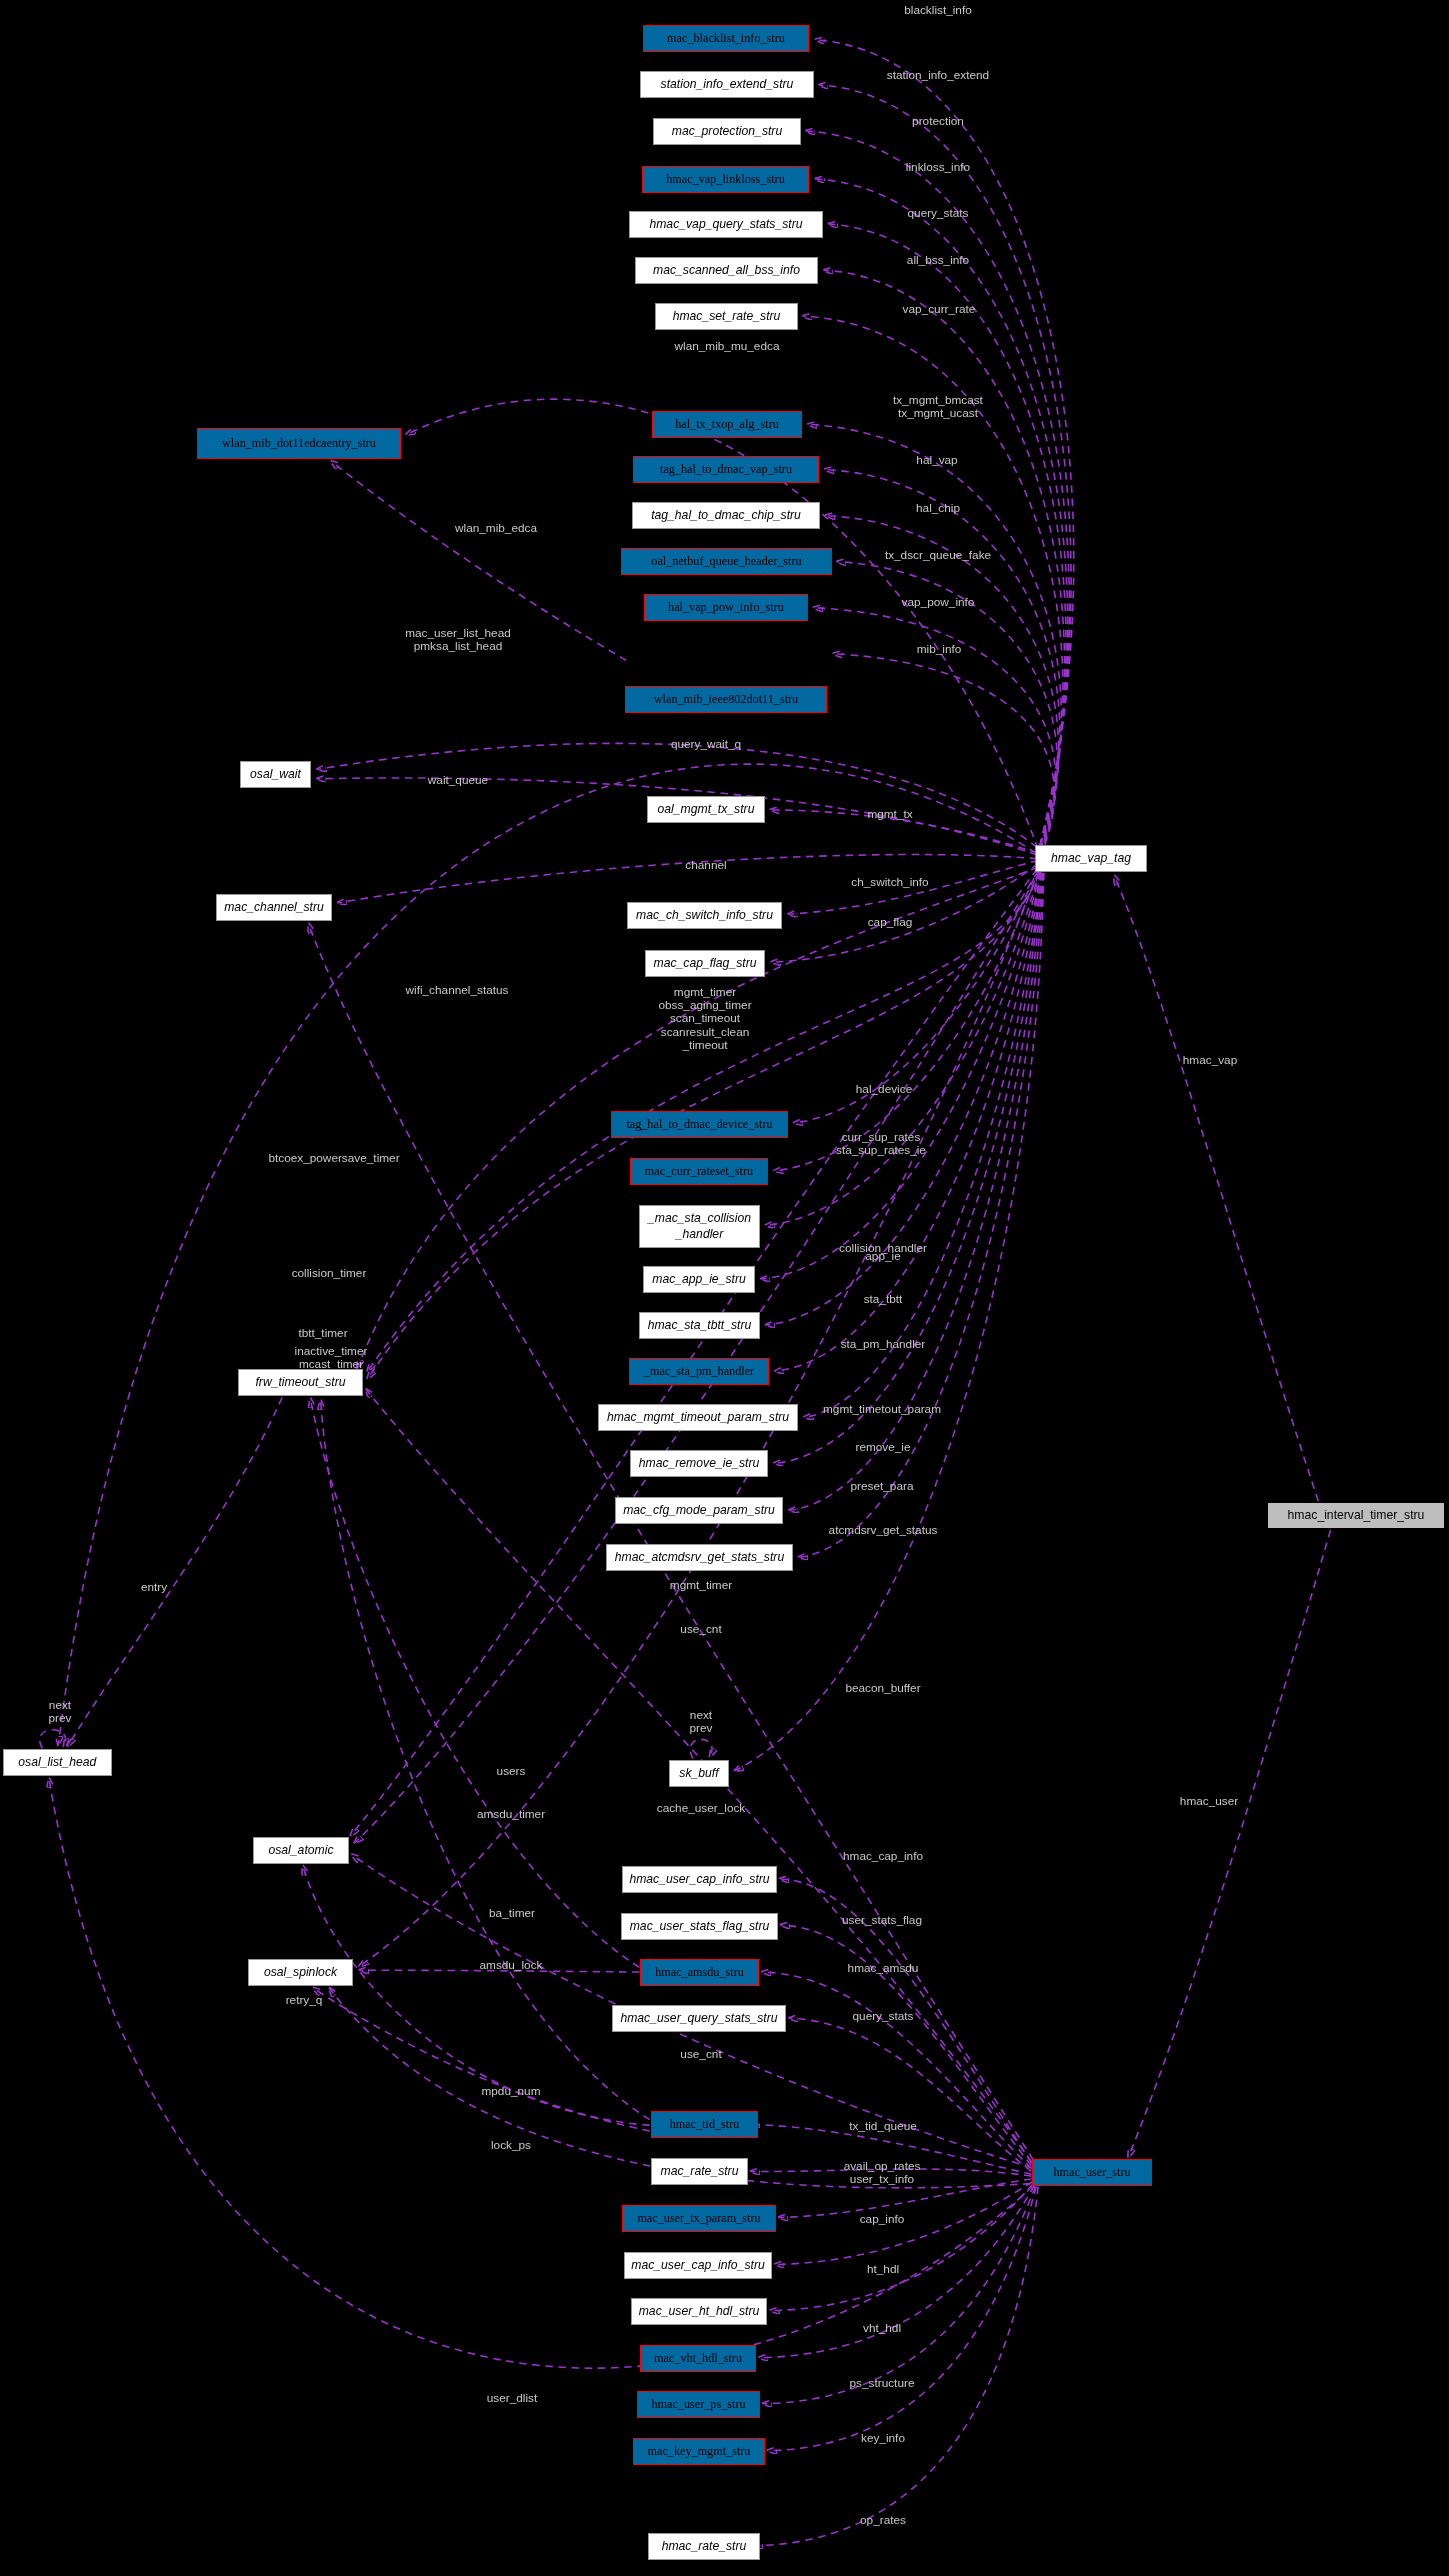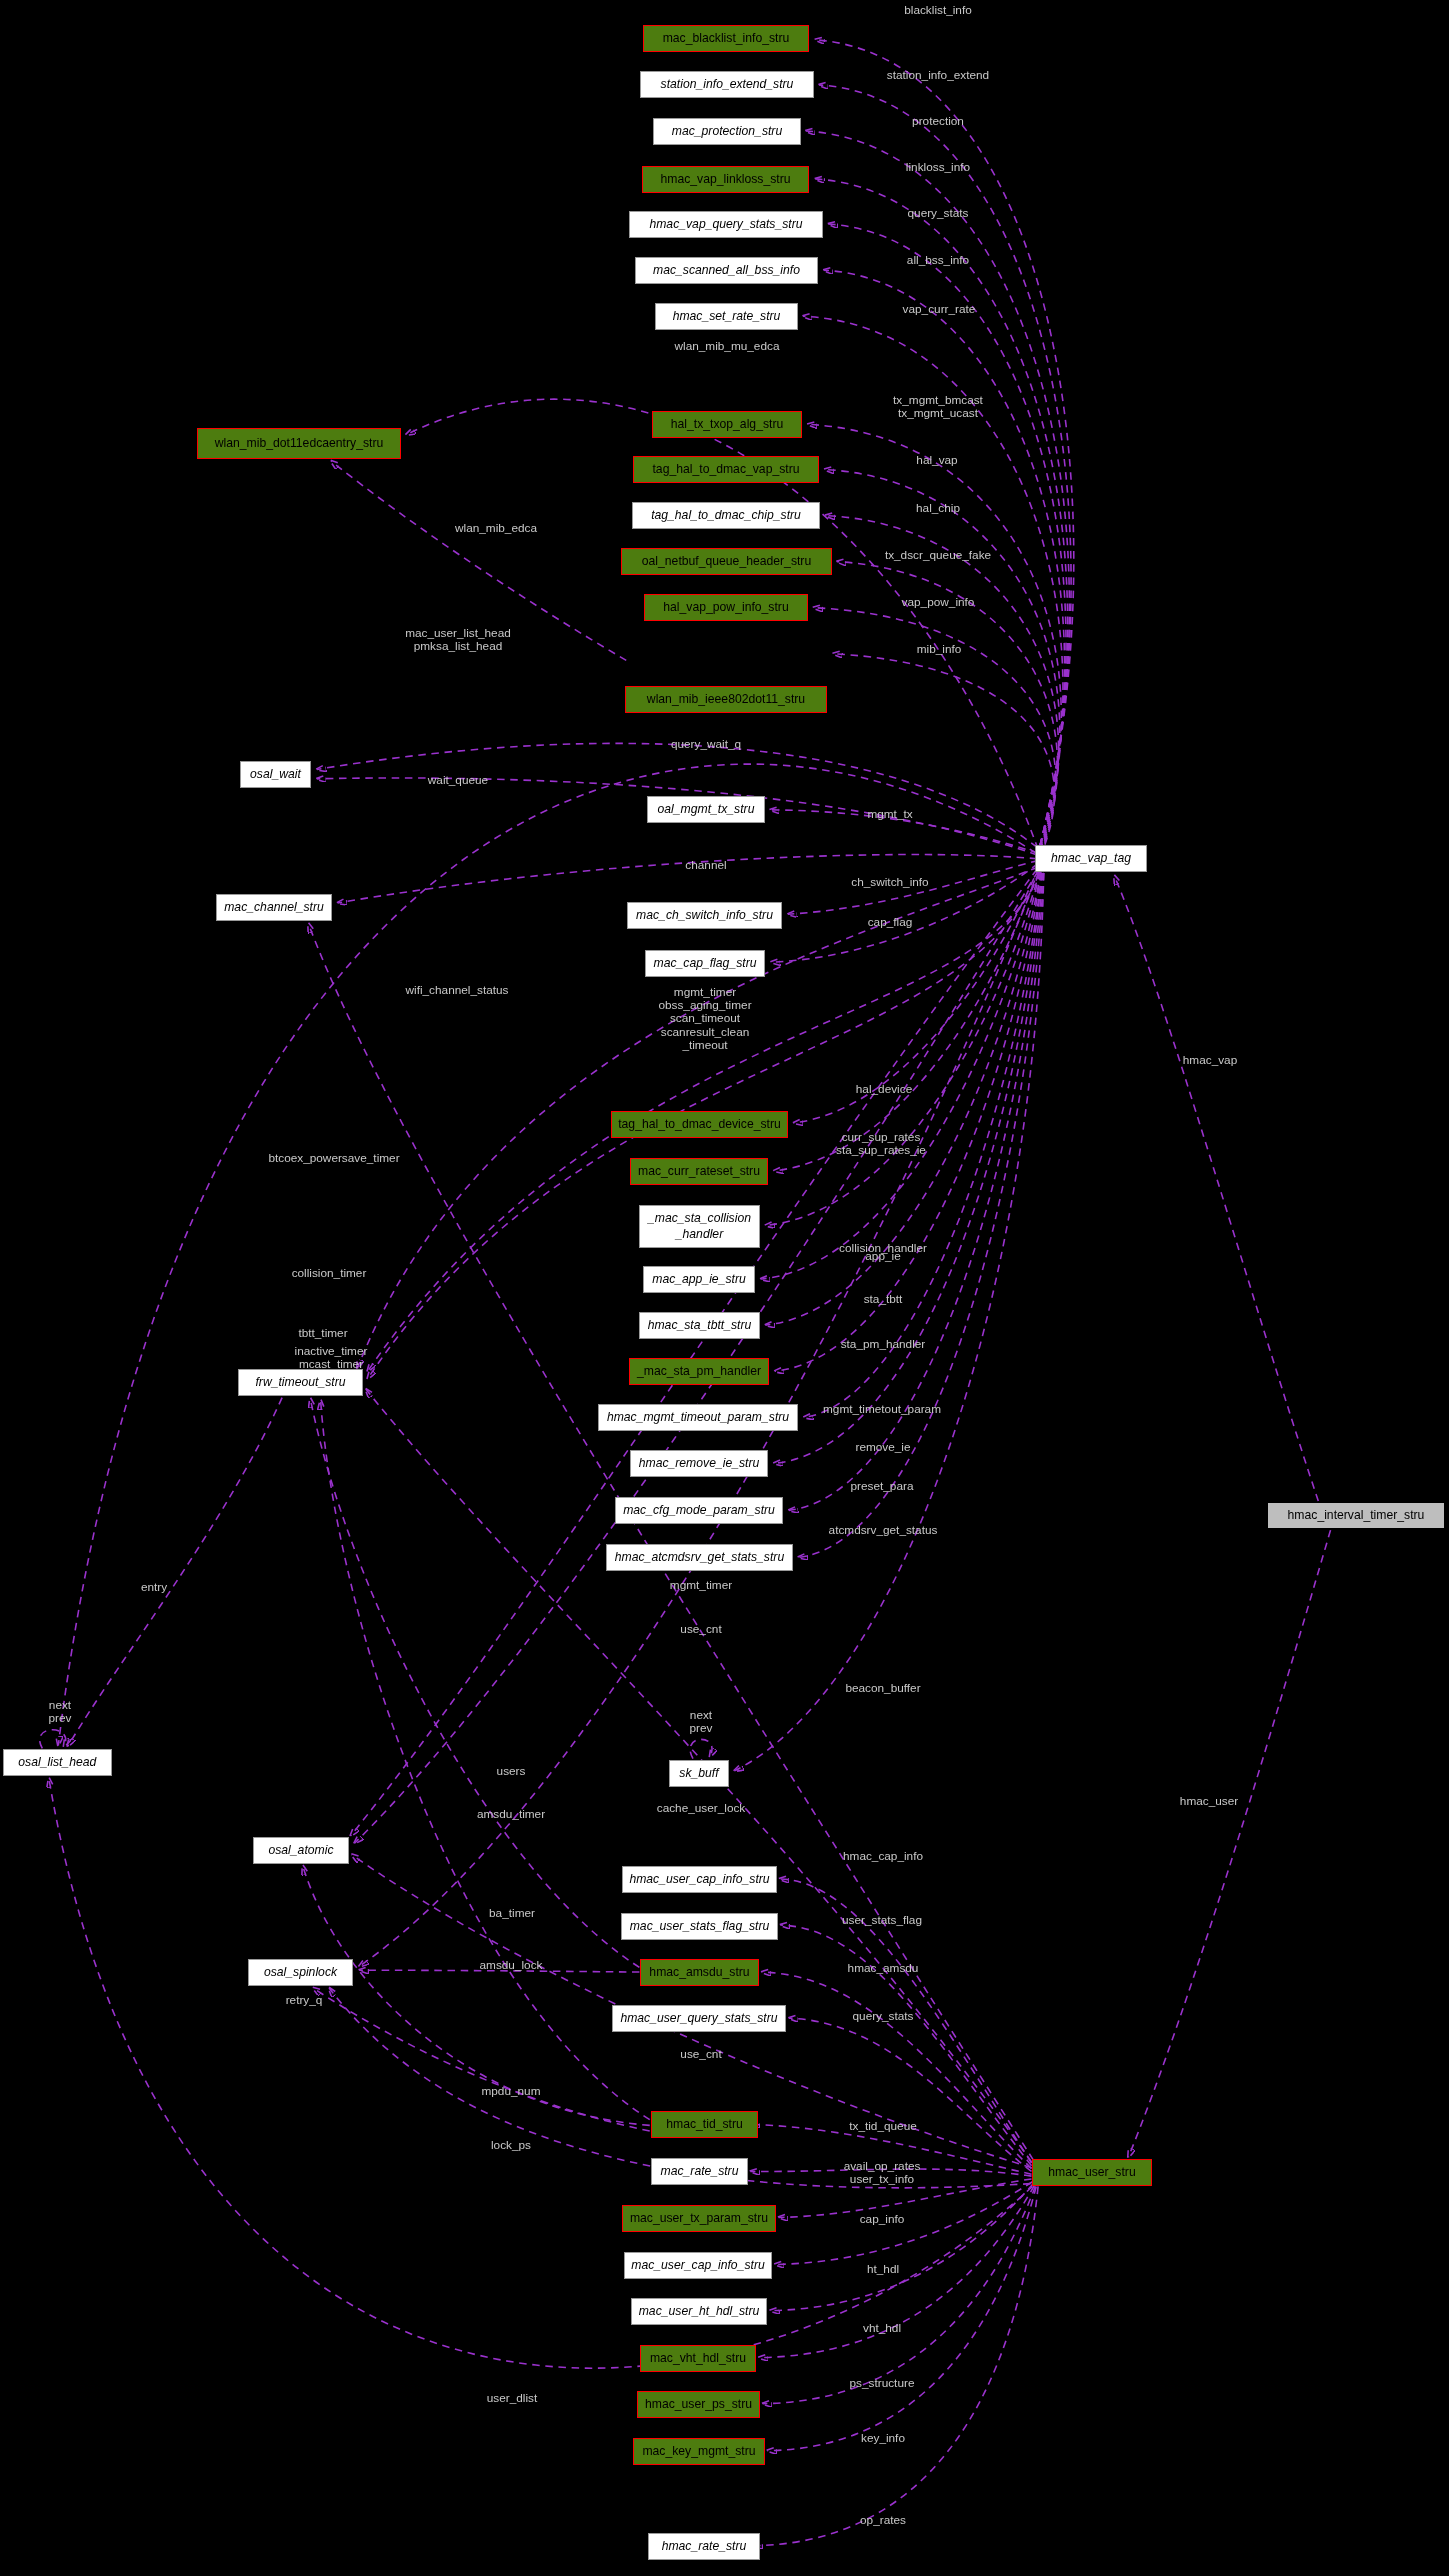--- a/index.html
+++ b/index.html
@@ -4,21 +4,21 @@
 <style>
   html,body{margin:0;padding:0;background:#000;}
   #canvas{position:relative;width:1449px;height:2576px;background:#000;overflow:hidden;
           font-family:"Liberation Sans",sans-serif;}
   svg.edges{position:absolute;left:0;top:0;z-index:1;}
   svg.edges path{fill:none;stroke:#9a32cd;stroke-width:1.7;stroke-dasharray:8 6;}
   .node{position:absolute;z-index:3;display:flex;align-items:center;justify-content:center;
         font-size:12.2px;color:#000;text-align:center;white-space:pre-line;line-height:1.25;
         box-sizing:border-box;cursor:pointer;}
   .node.white{background:#ffffff;border:0.9px solid #9a9a9a;font-style:italic;}
-  .node.red{background:#4d7c0f;border:1.9px solid #ff0000;}
+  .node.red{background:#0369a1;border:1.9px solid #ff0000;font-family:Liberation Serif, serif;}
   .node.gray{background:#bebebe;border:0.9px solid #000;}
   .edge-label{position:absolute;z-index:2;transform:translate(-50%,-50%);
         color:#c9c9c9;font-size:11.8px;line-height:1.12;text-align:center;white-space:pre-line;}
 </style>
 </head>
 <body>
 
 <div id="canvas">
   <svg class="edges" width="1449" height="2576" viewBox="0 0 1541 2739">
     <defs>

